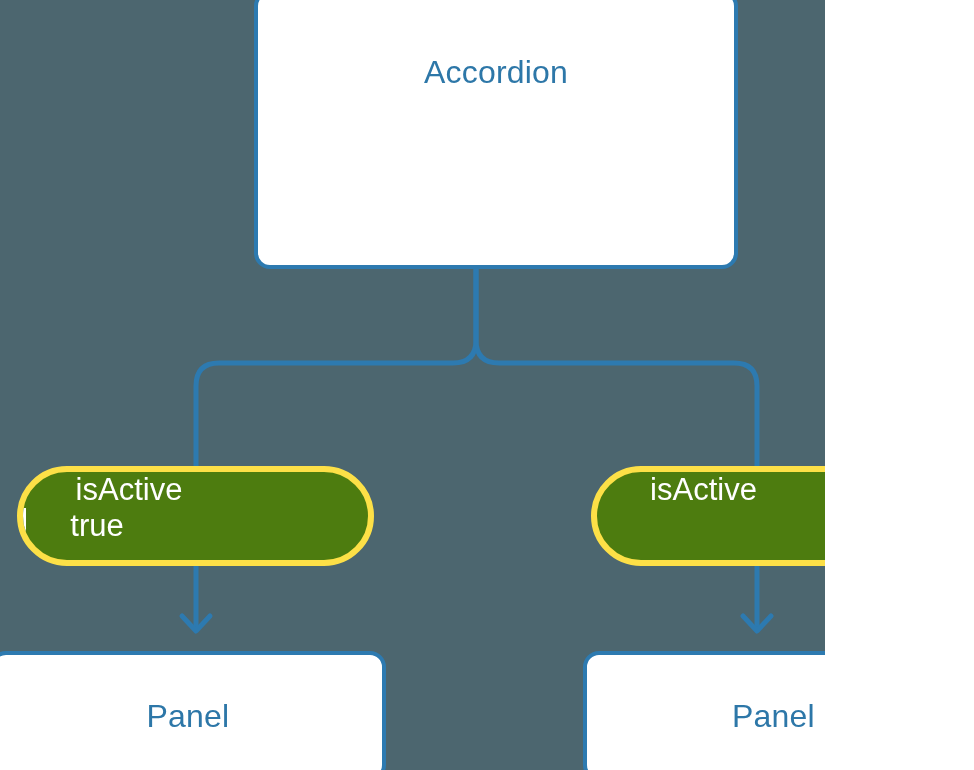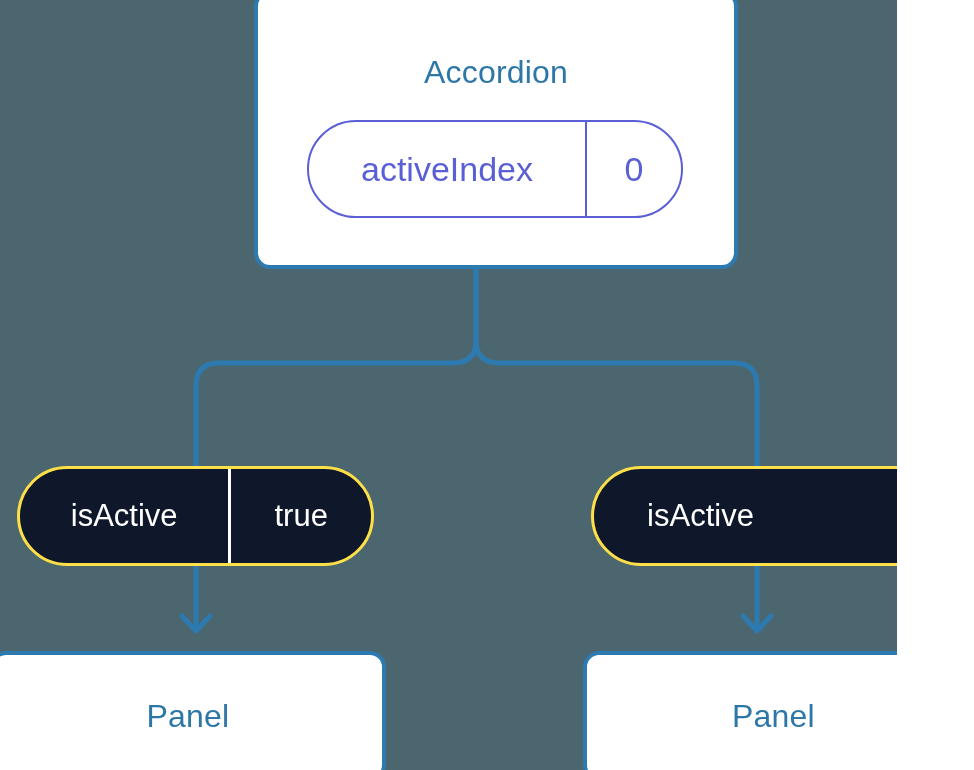--- a/index.html
+++ b/index.html
@@ -8,21 +8,21 @@
   }
   body {
     width: 974px;
     height: 770px;
     overflow: hidden;
     font-family: "Liberation Sans", sans-serif;
   }
 
   #stage {
     position: relative;
-    width: 897px;
+    width: 825px;
     height: 770px;
     background: #4c666f;
     overflow: hidden;
   }
 
   
   #connectors {
     position: absolute;
     left: 0;
     top: 0;
@@ -113,22 +113,23 @@
     left: 307px;
     top: 120px;
     width: 376px;
     height: 98px;
   }
   #state-pill .pill-key { width: 279px; }
   #state-pill .pill-val { width: 97px; }
 
   
   .pill.filled {
-    background: #0f172a;
-    border: 3px solid #fde047;
+    background: #4d7c0f;
+    border: 6px solid #fde047;
+    flex-direction: column;
   }
   .pill.filled .pill-key,
   .pill.filled .pill-val {
     color: #ffffff;
     font-size: 31px;
   }
   .pill.filled .pill-val {
     border-left: 3px solid #ffffff;
   }
 
@@ -164,24 +165,20 @@
     <polyline points="182,616 196,631 210,616" fill="none" stroke="#2d7ab0" stroke-width="5" stroke-linecap="round" stroke-linejoin="round"></polyline>
 
     <line x1="757" y1="566" x2="757" y2="628" stroke="#2d7ab0" stroke-width="5" stroke-linecap="round"></line>
     <polyline points="743,616 757,631 771,616" fill="none" stroke="#2d7ab0" stroke-width="5" stroke-linecap="round" stroke-linejoin="round"></polyline>
   </svg>
 
   <div class="card" id="accordion-card">
     <div class="card-title">Accordion</div>
   </div>
 
-  <div class="pill outlined" id="state-pill">
-    <div class="pill-key">activeIndex</div>
-    <div class="pill-val">0</div>
-  </div>
 
   <div class="pill filled" id="prop-pill-left">
     <div class="pill-key">isActive</div>
     <div class="pill-val">true</div>
   </div>
 
   <div class="pill filled" id="prop-pill-right">
     <div class="pill-key">isActive</div>
   </div>
 

